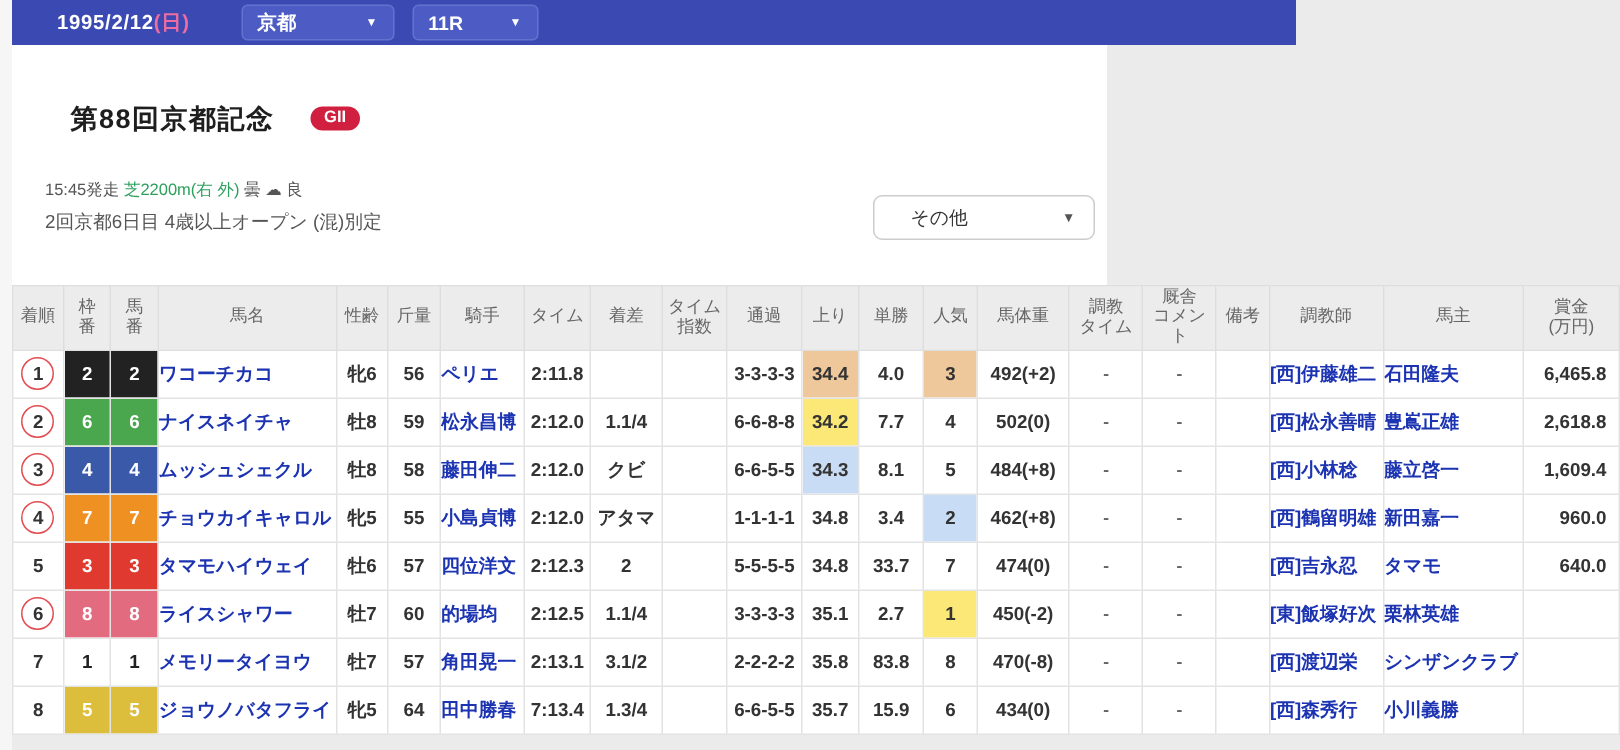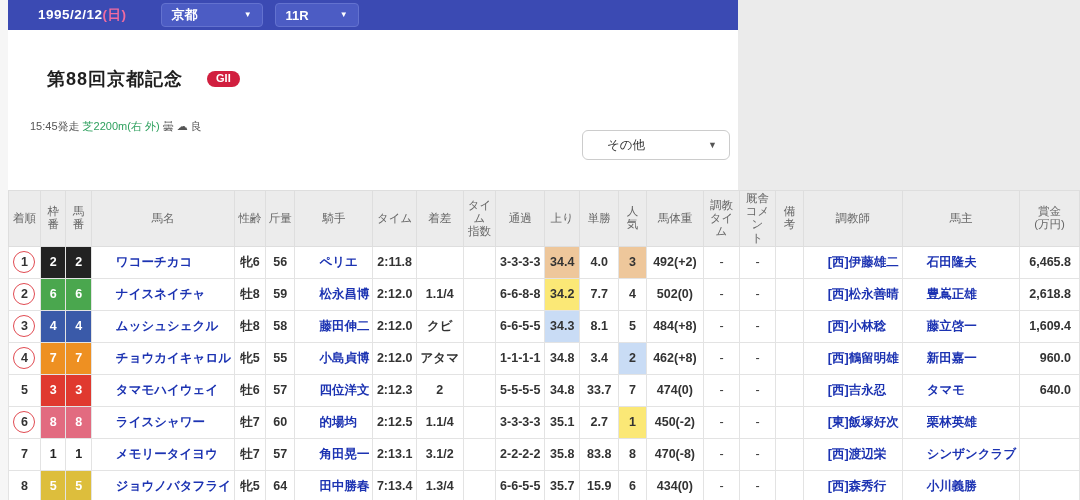--- a/index.html
+++ b/index.html
@@ -4,21 +4,21 @@
 <style>
   html,body{margin:0;padding:0;}
   body{
     width:1080px;height:500px;position:relative;overflow:hidden;
     background:#ebebeb;
     font-family:"Liberation Sans","DejaVu Sans",sans-serif;
   }
   .left-strip{position:absolute;left:0;top:0;width:8px;height:100%;background:#f6f6f6;}
 
   
-  .topbar{position:absolute;left:8px;top:0;width:730px;height:30px;background:#3b4ab3;
+  .topbar{position:absolute;left:8px;top:0;width:856px;height:30px;background:#3b4ab3;
     display:flex;align-items:center;box-sizing:border-box;}
   .tb-date{color:#ffffff;font-weight:bold;font-size:13.5px;margin-left:30px;letter-spacing:.5px;}
   .tb-date .day{color:#ef6ba0;}
   .tb-select{height:24px;background:#4c5cc4;border:1px solid #6372cf;border-radius:4px;
     color:#fff;font-weight:bold;font-size:13px;display:flex;align-items:center;
     justify-content:space-between;padding:0 10px;box-sizing:border-box;cursor:pointer;}
   .tb-select .caret{font-size:8px;line-height:1;}
   .tb-select.venue{width:102px;margin-left:34px;}
   .tb-select.race{width:84px;margin-left:12px;}
 
@@ -39,21 +39,21 @@
 
   
   table.results{position:absolute;left:8px;top:190px;border-collapse:collapse;background:#fff;
     table-layout:fixed;}
   .results th{background:#ececec;color:#666;font-size:11.5px;font-weight:normal;height:36px;
     border:1px solid #dedede;padding:1px 2px;line-height:1.15;white-space:pre-line;
     text-align:center;vertical-align:middle;}
   .results td{height:32px;border:1px solid #e3e3e3;font-size:12.5px;color:#333;
     text-align:center;vertical-align:middle;padding:0 3px;box-sizing:border-box;
     white-space:nowrap;overflow:hidden;font-weight:bold;background:#fff;}
-  .results td.left{text-align:left;padding-left:24px;}
+  .results td.left{text-align:left;padding-left:0;}
   .results td.right{text-align:right;padding-right:8px;}
   .results td .link{color:#1c33b2;cursor:pointer;}
   .results td.plain{font-weight:normal;}
   .pos-circle{display:inline-block;width:20px;height:20px;line-height:20px;
     border:1.5px solid #e14b52;border-radius:50%;font-weight:bold;color:#333;}
   td.hl-rank1{background:#fbe876;}
   td.hl-rank2{background:#c9dcf5;}
   td.hl-rank3{background:#eec79b;}
 </style>
 </head>
@@ -80,20 +80,21 @@
     <h1 class="race-title">第88回京都記念</h1>
     <span class="grade-badge">GII</span>
   </div>
   <div class="info-line1">
     <span>15:45発走</span>
     <span class="course">芝2200m(右 外)</span>
     <span>曇</span>
     <span class="cloud">☁</span>
     <span>良</span>
   </div>
+  <div class="info-line2">2回京都6日目 4歳以上オープン (混)別定</div>
   <div class="other-select">
     <span>その他</span>
     <span class="caret">▼</span>
   </div>
 </div>
 
 <table class="results">
   <colgroup id="result-cols">
       <col style="width: 34px;">
       <col style="width: 32px;">

